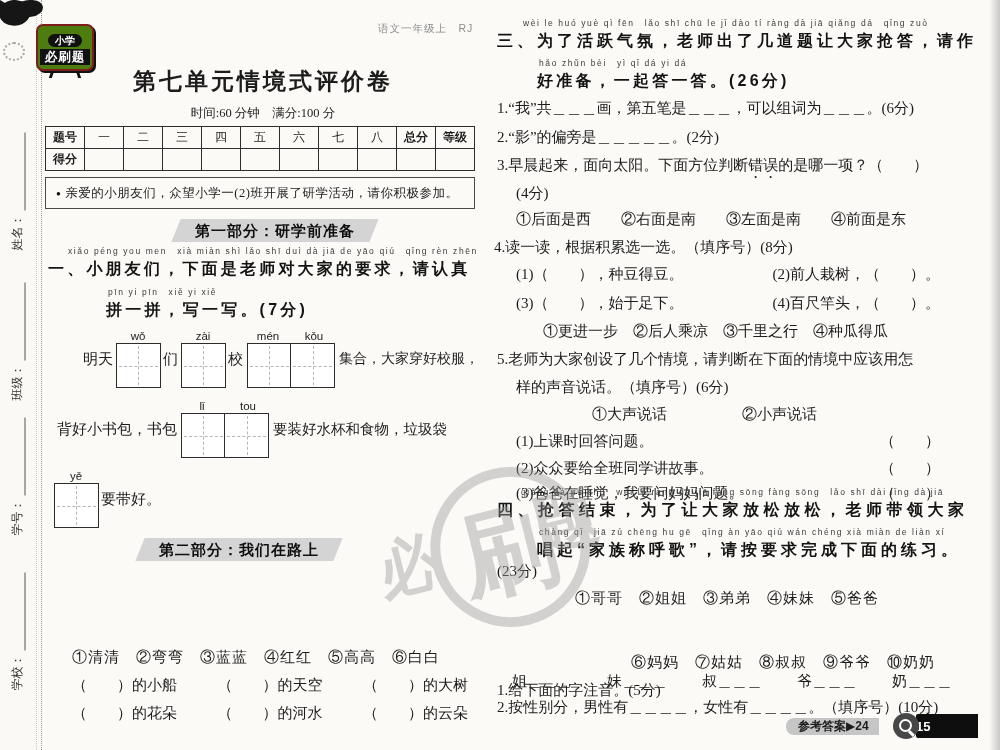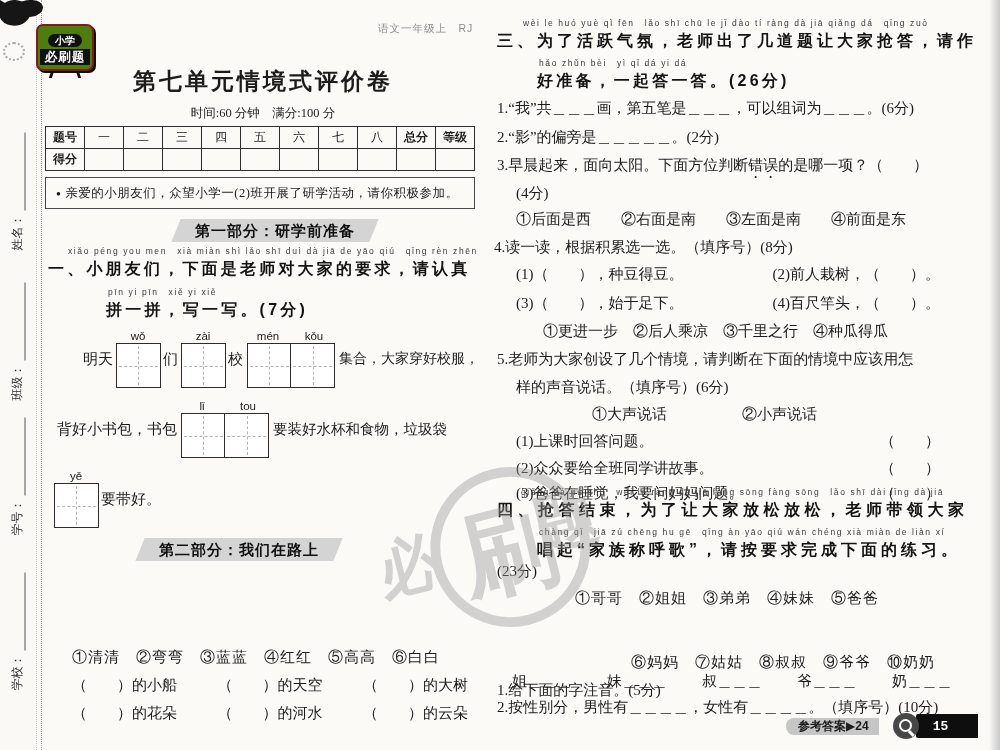--- a/index.html
+++ b/index.html
@@ -67,22 +67,22 @@
   .wm .c1{position:absolute;left:8px;top:50px;font-size:62px;}
   .wm .c2{position:absolute;left:92px;top:38px;font-size:96px;}
   .wm .c3{position:absolute;left:172px;top:44px;font-size:62px;}
   
   .fband{position:absolute;left:786px;top:718px;height:17px;line-height:17px;background:#c6c6c6;border-radius:8px 0 0 8px;
          padding:0 10px 0 12px;font-family:"Liberation Sans","DejaVu Sans",sans-serif;font-weight:bold;font-size:12px;color:#1d1d1d;}
   .fmag{position:absolute;left:893px;top:713px;width:26px;height:26px;border-radius:50%;background:#474747;z-index:2;}
   .fmag i{position:absolute;left:6px;top:6px;width:9px;height:9px;border:2px solid #fff;border-radius:50%;}
   .fmag b{position:absolute;right:4px;bottom:5px;width:7px;height:2.5px;background:#fff;transform:rotate(45deg);}
   .ftab{position:absolute;left:916px;top:714px;width:62px;height:24px;background:#0e0e0e;color:#fff;
-        font-family:Liberation Mono, monospace;font-weight:bold;font-size:13px;
-        display:flex;align-items:center;justify-content:center;padding-right:13px;box-sizing:border-box;border-radius:2px 0 0 2px;}
+        font-family:Liberation Sans, sans-serif;font-weight:bold;font-size:13px;
+        display:flex;align-items:center;justify-content:flex-start;padding-right:13px;box-sizing:border-box;border-radius:2px 0 0 2px;}
 </style>
 </head>
 <body>
 
 <div class="sheet">
 
   <div class="rail"></div>
   <div class="rail2"></div>
   <div class="mlab" style="left:-42px;top:183px;">
     <span>姓名：</span>

